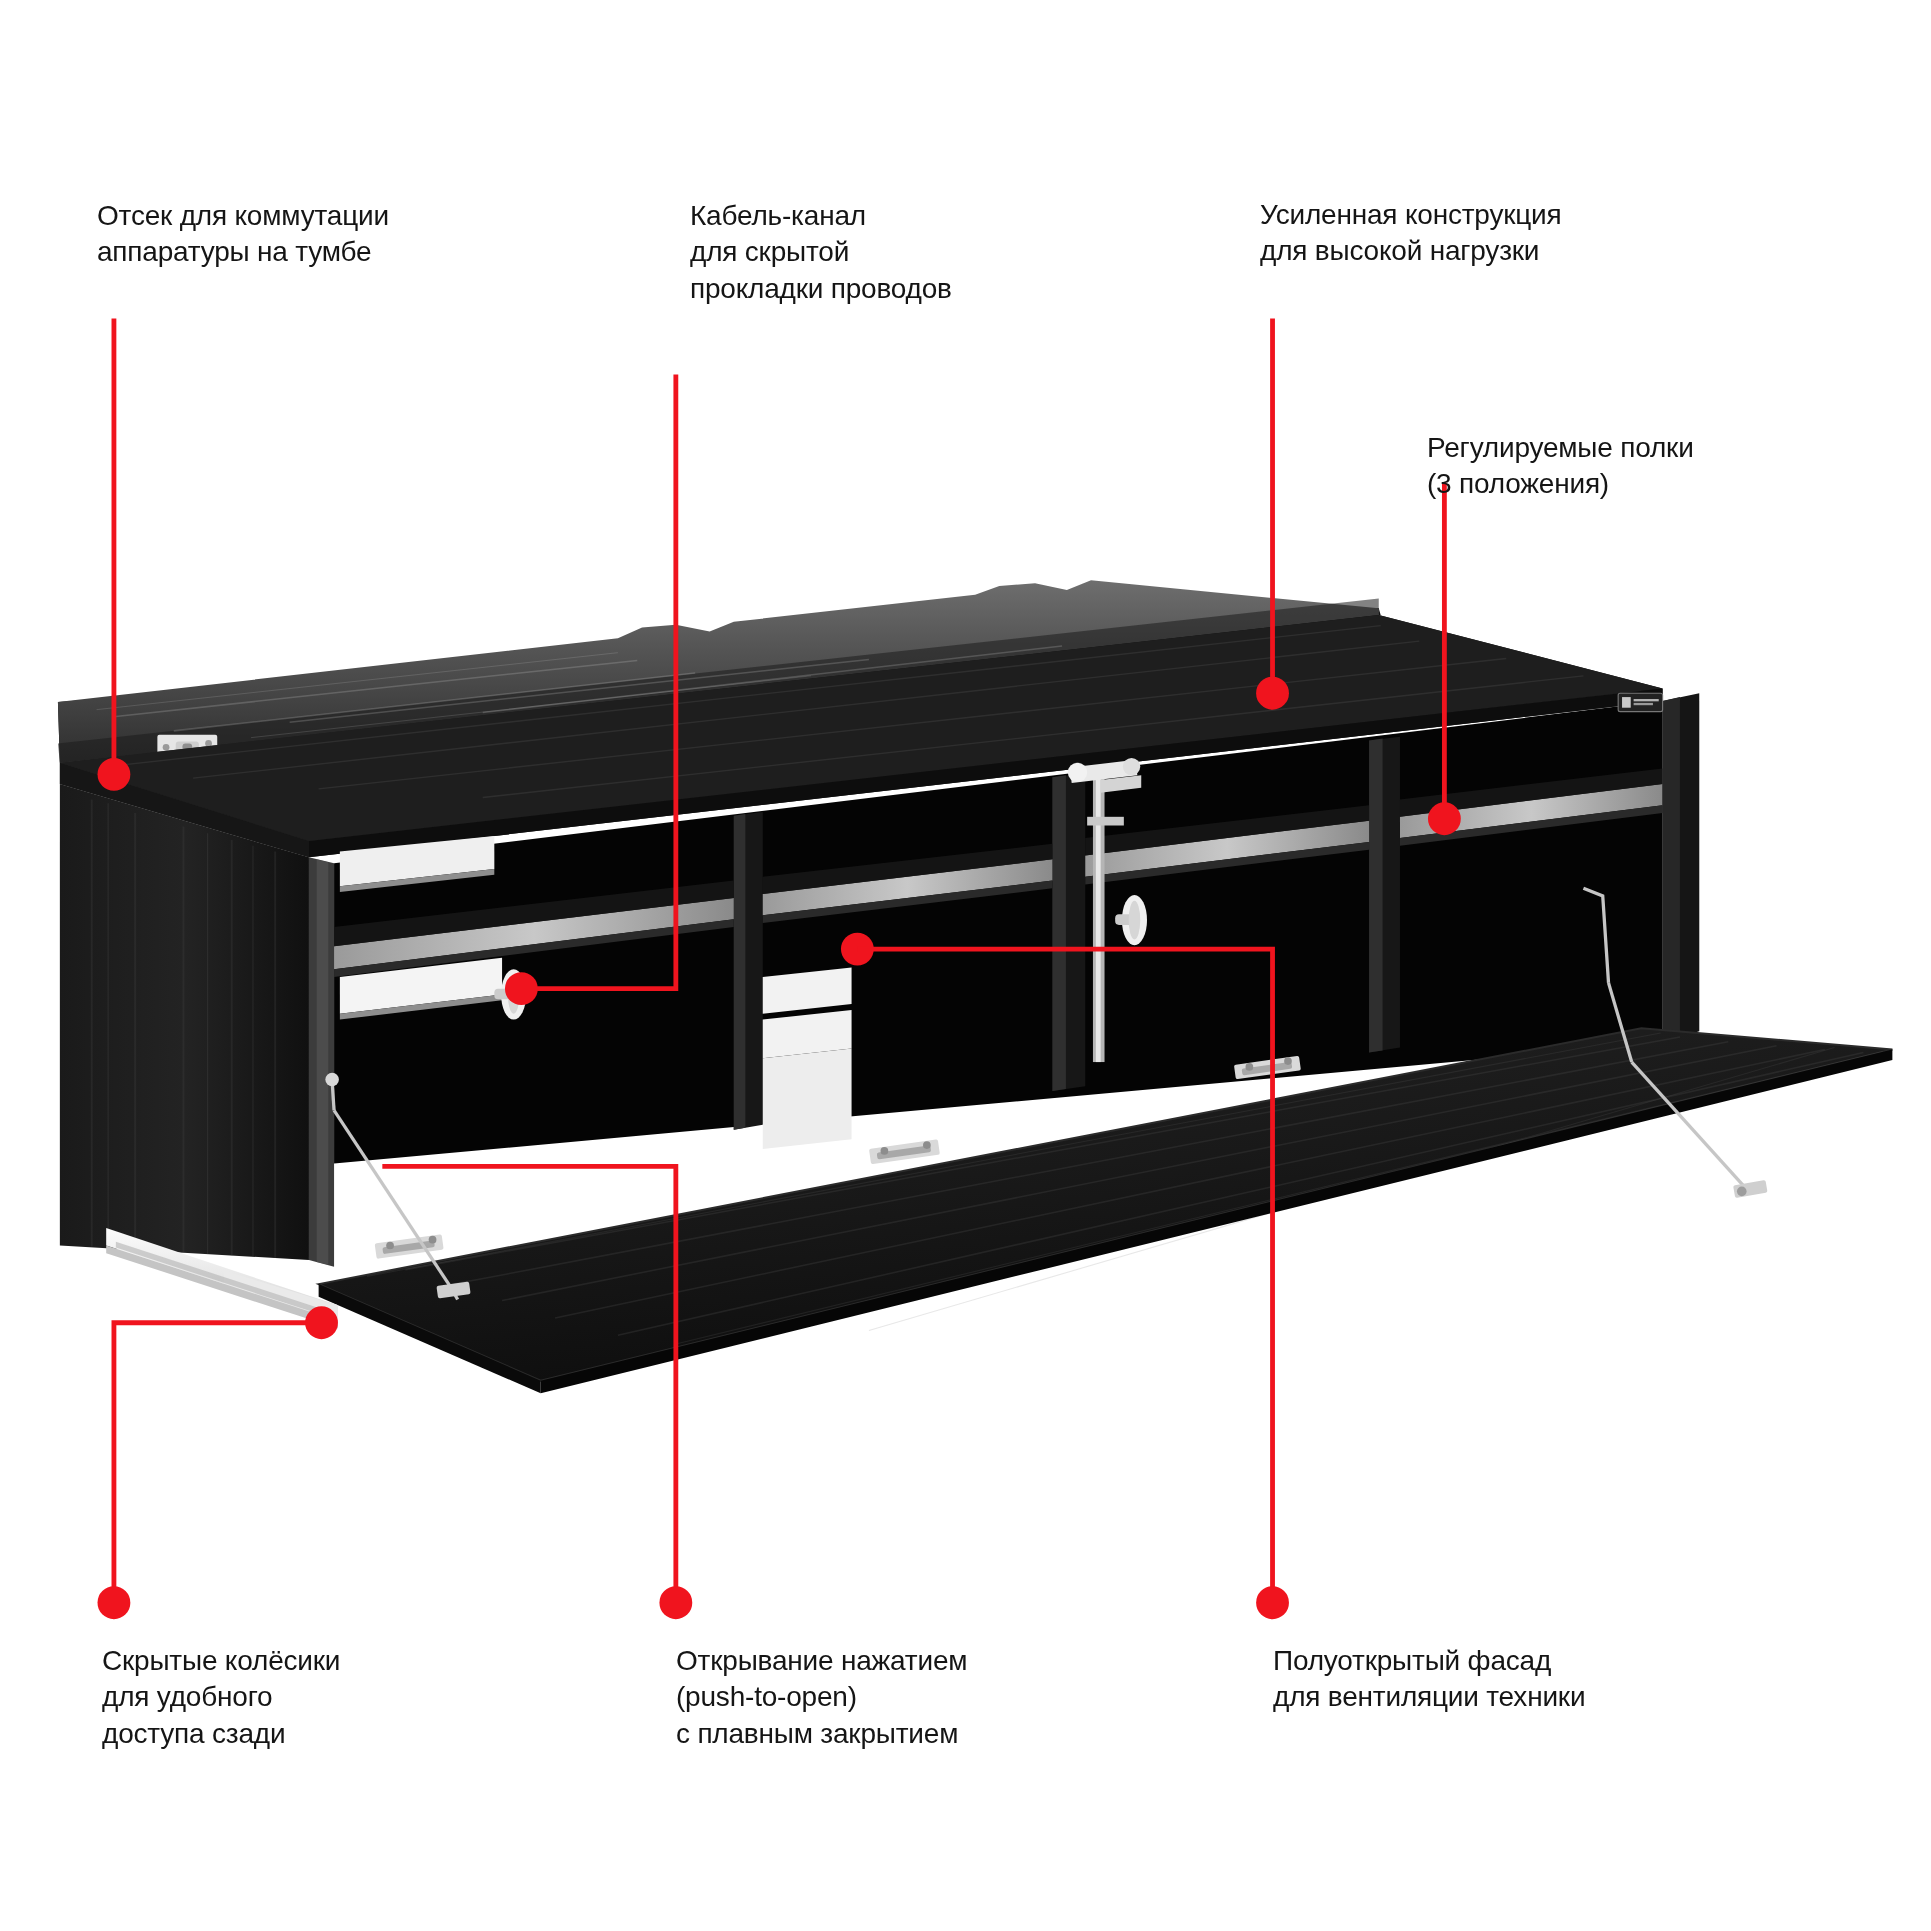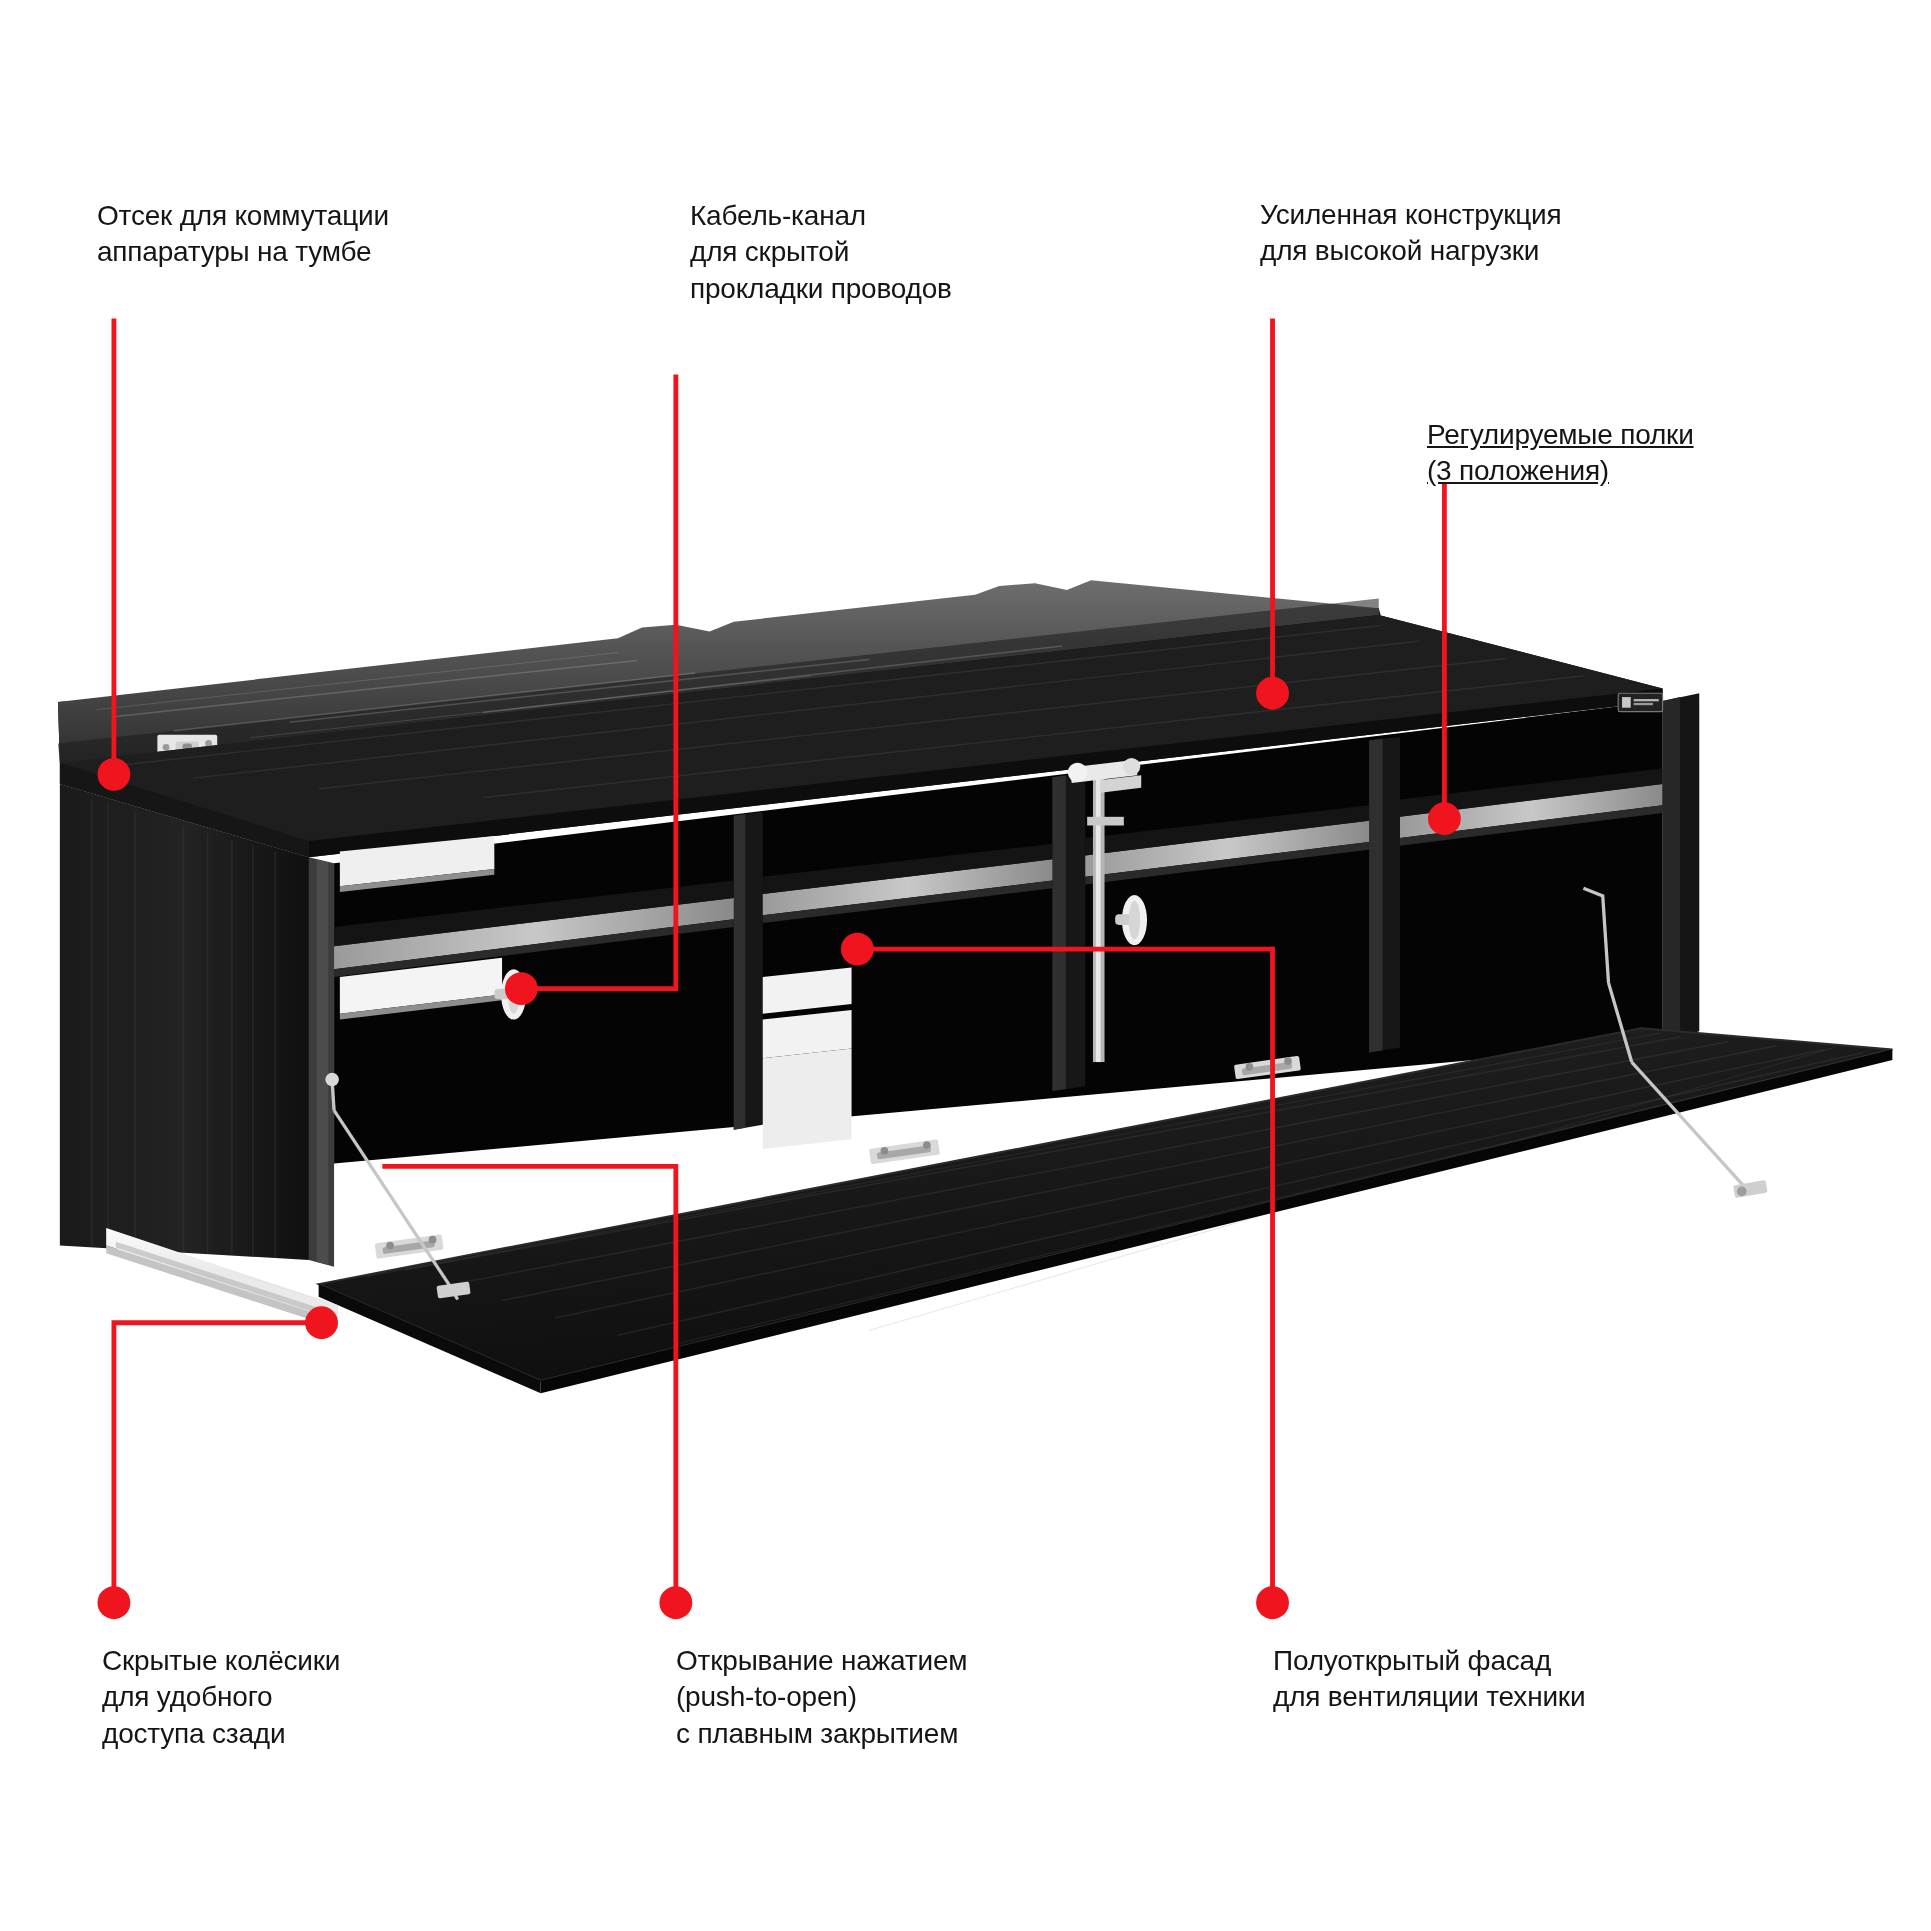--- a/index.html
+++ b/index.html
@@ -344,21 +344,21 @@
   <div class="callout" style="left:97px; top:198px;  width:541px;">Отсек для коммутации
 аппаратуры на тумбе</div>
 
   <div class="callout" style="left:666px; top:198px;  width:483px;margin-left:24px;">Кабель-канал
 для скрытой
 прокладки проводов</div>
 
   <div class="callout" style="left:1260px; top:197px; width:599px;">Усиленная конструкция
 для высокой нагрузки</div>
 
-  <div class="callout" style="left:1427px; top:417px; width:502px;text-decoration:underline;">Регулируемые полки
+  <div class="callout" style="left:1427px; top:430px; width:502px;">Регулируемые полки
 (3 положения)</div>
 
   <div class="callout" style="left:102px; top:1643px; width:502px;">Скрытые колёсики
 для удобного
 доступа сзади</div>
 
   <div class="callout" style="left:1273px; top:1643px; width:599px;">Полуоткрытый фасад
 для вентиляции техники</div>
 
   <div class="callout" style="left:676px; top:1643px; width:541px;">Открывание нажатием

